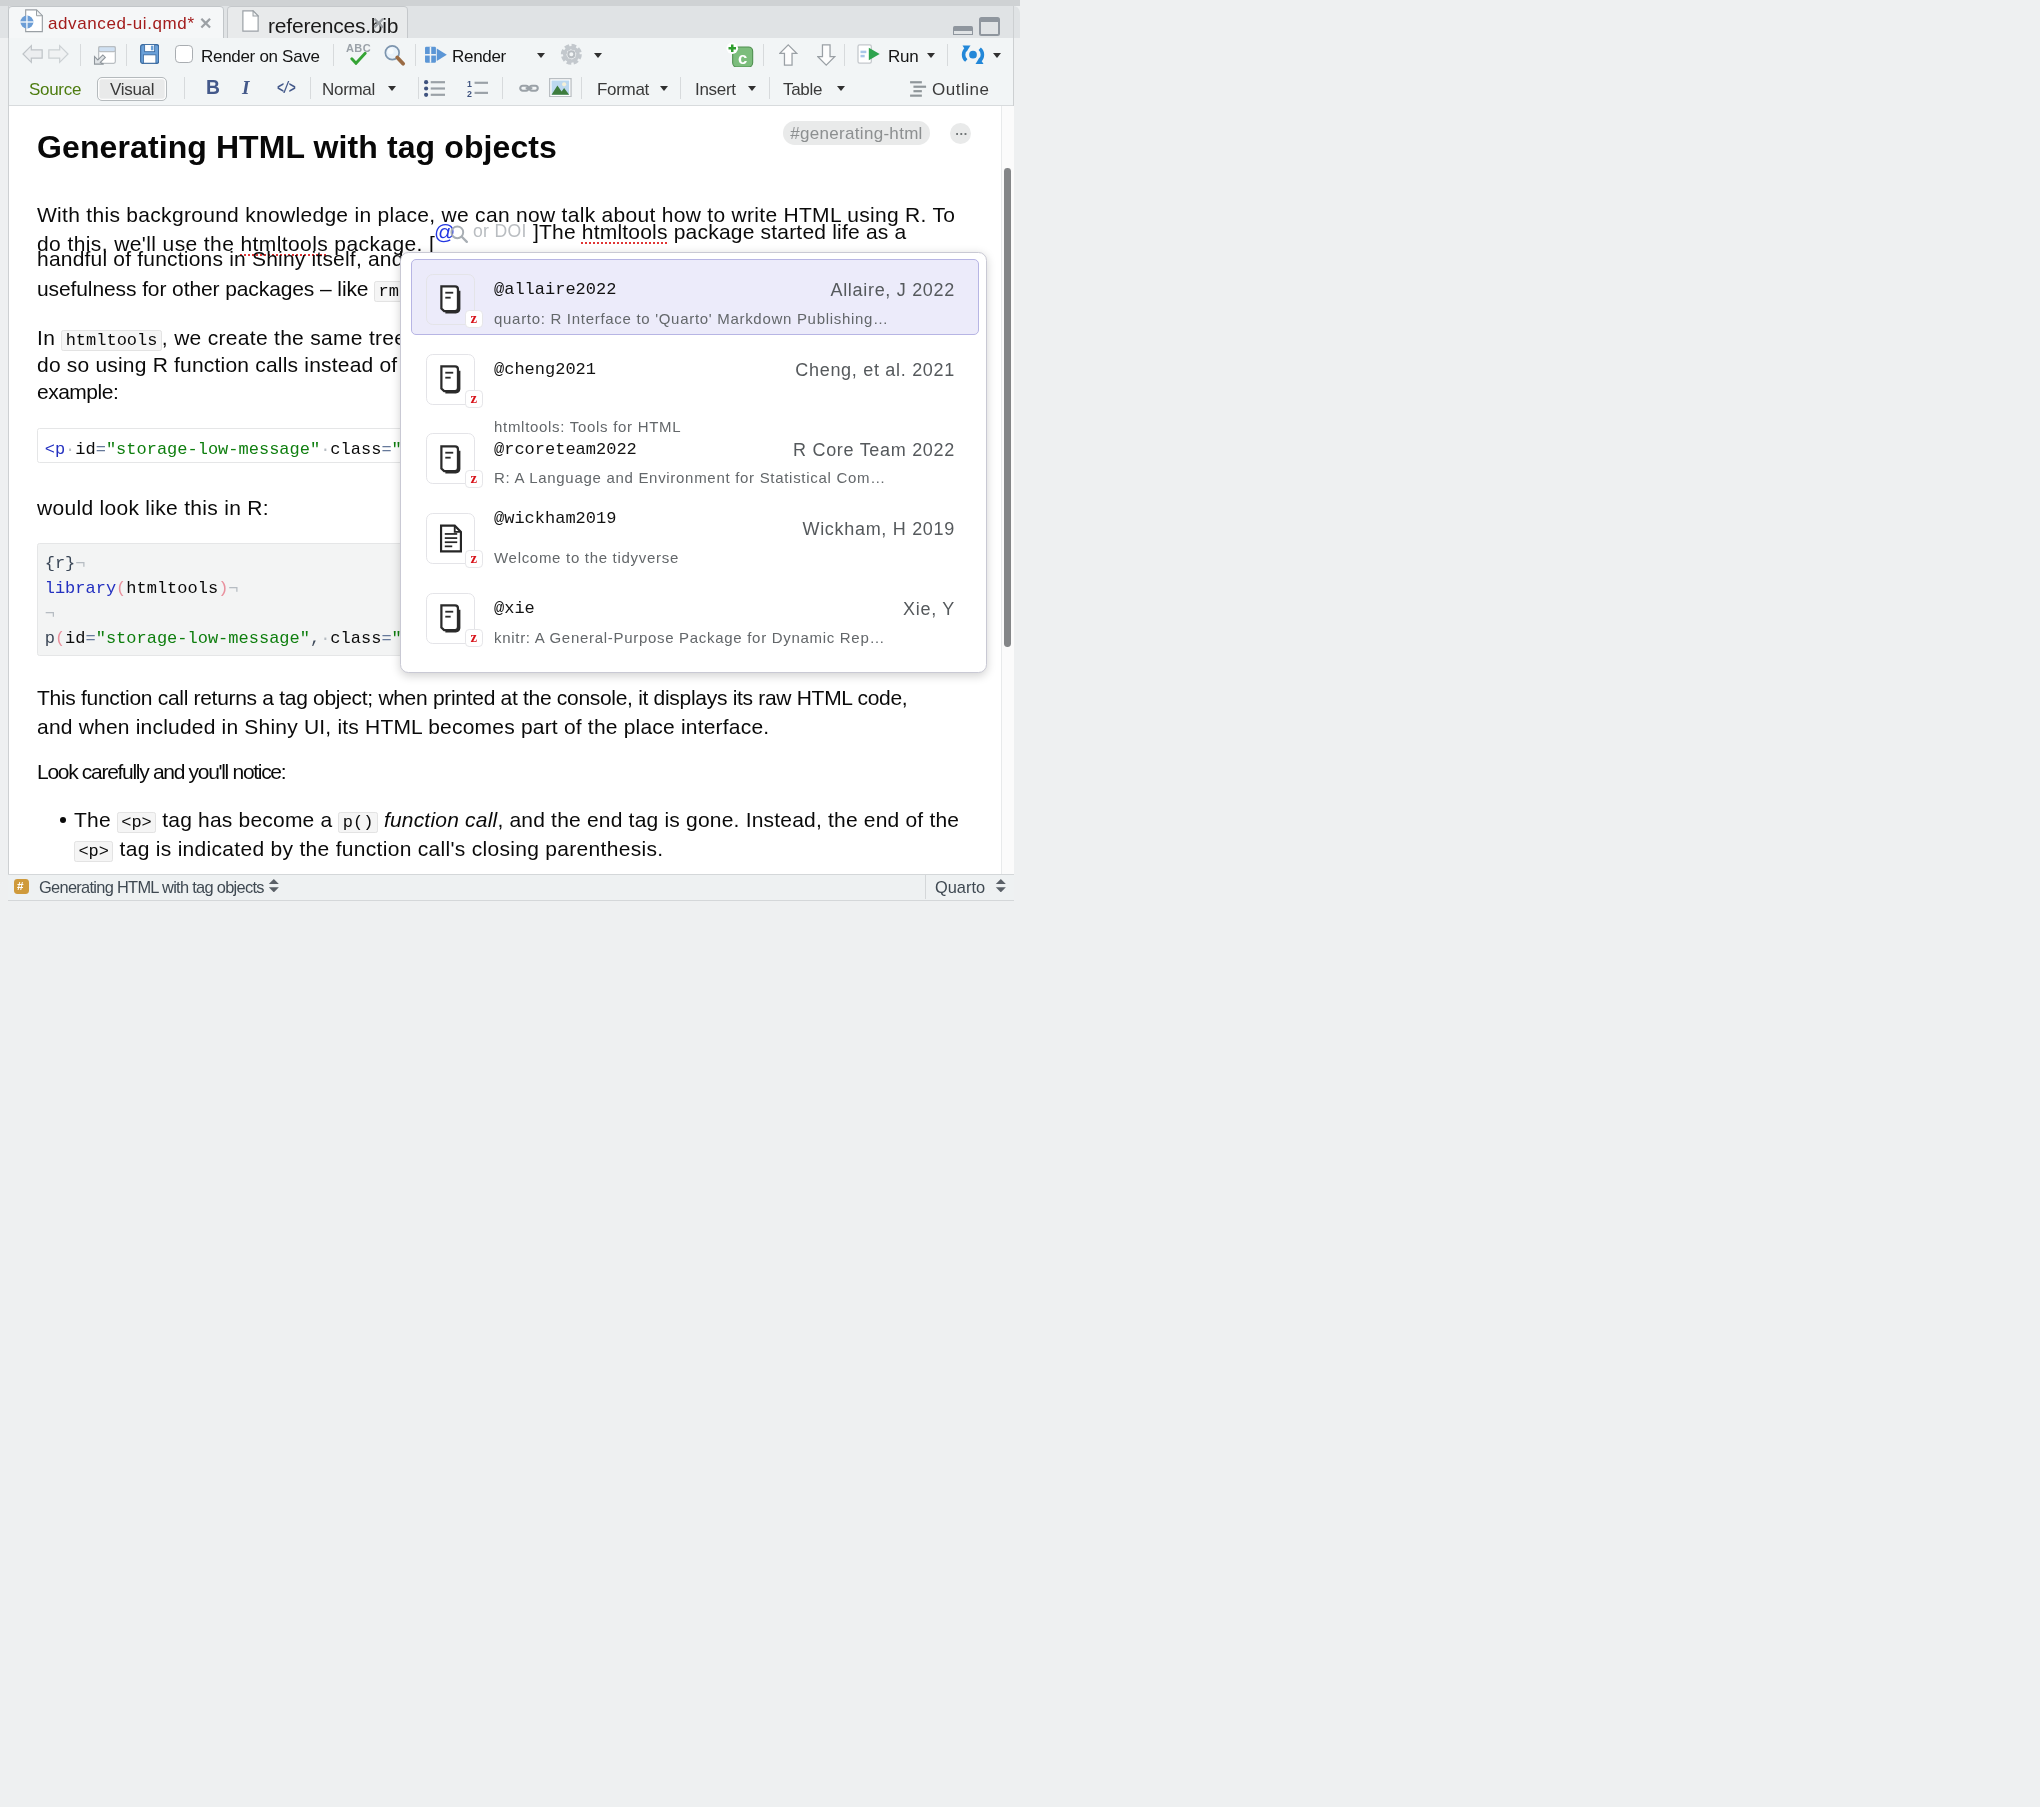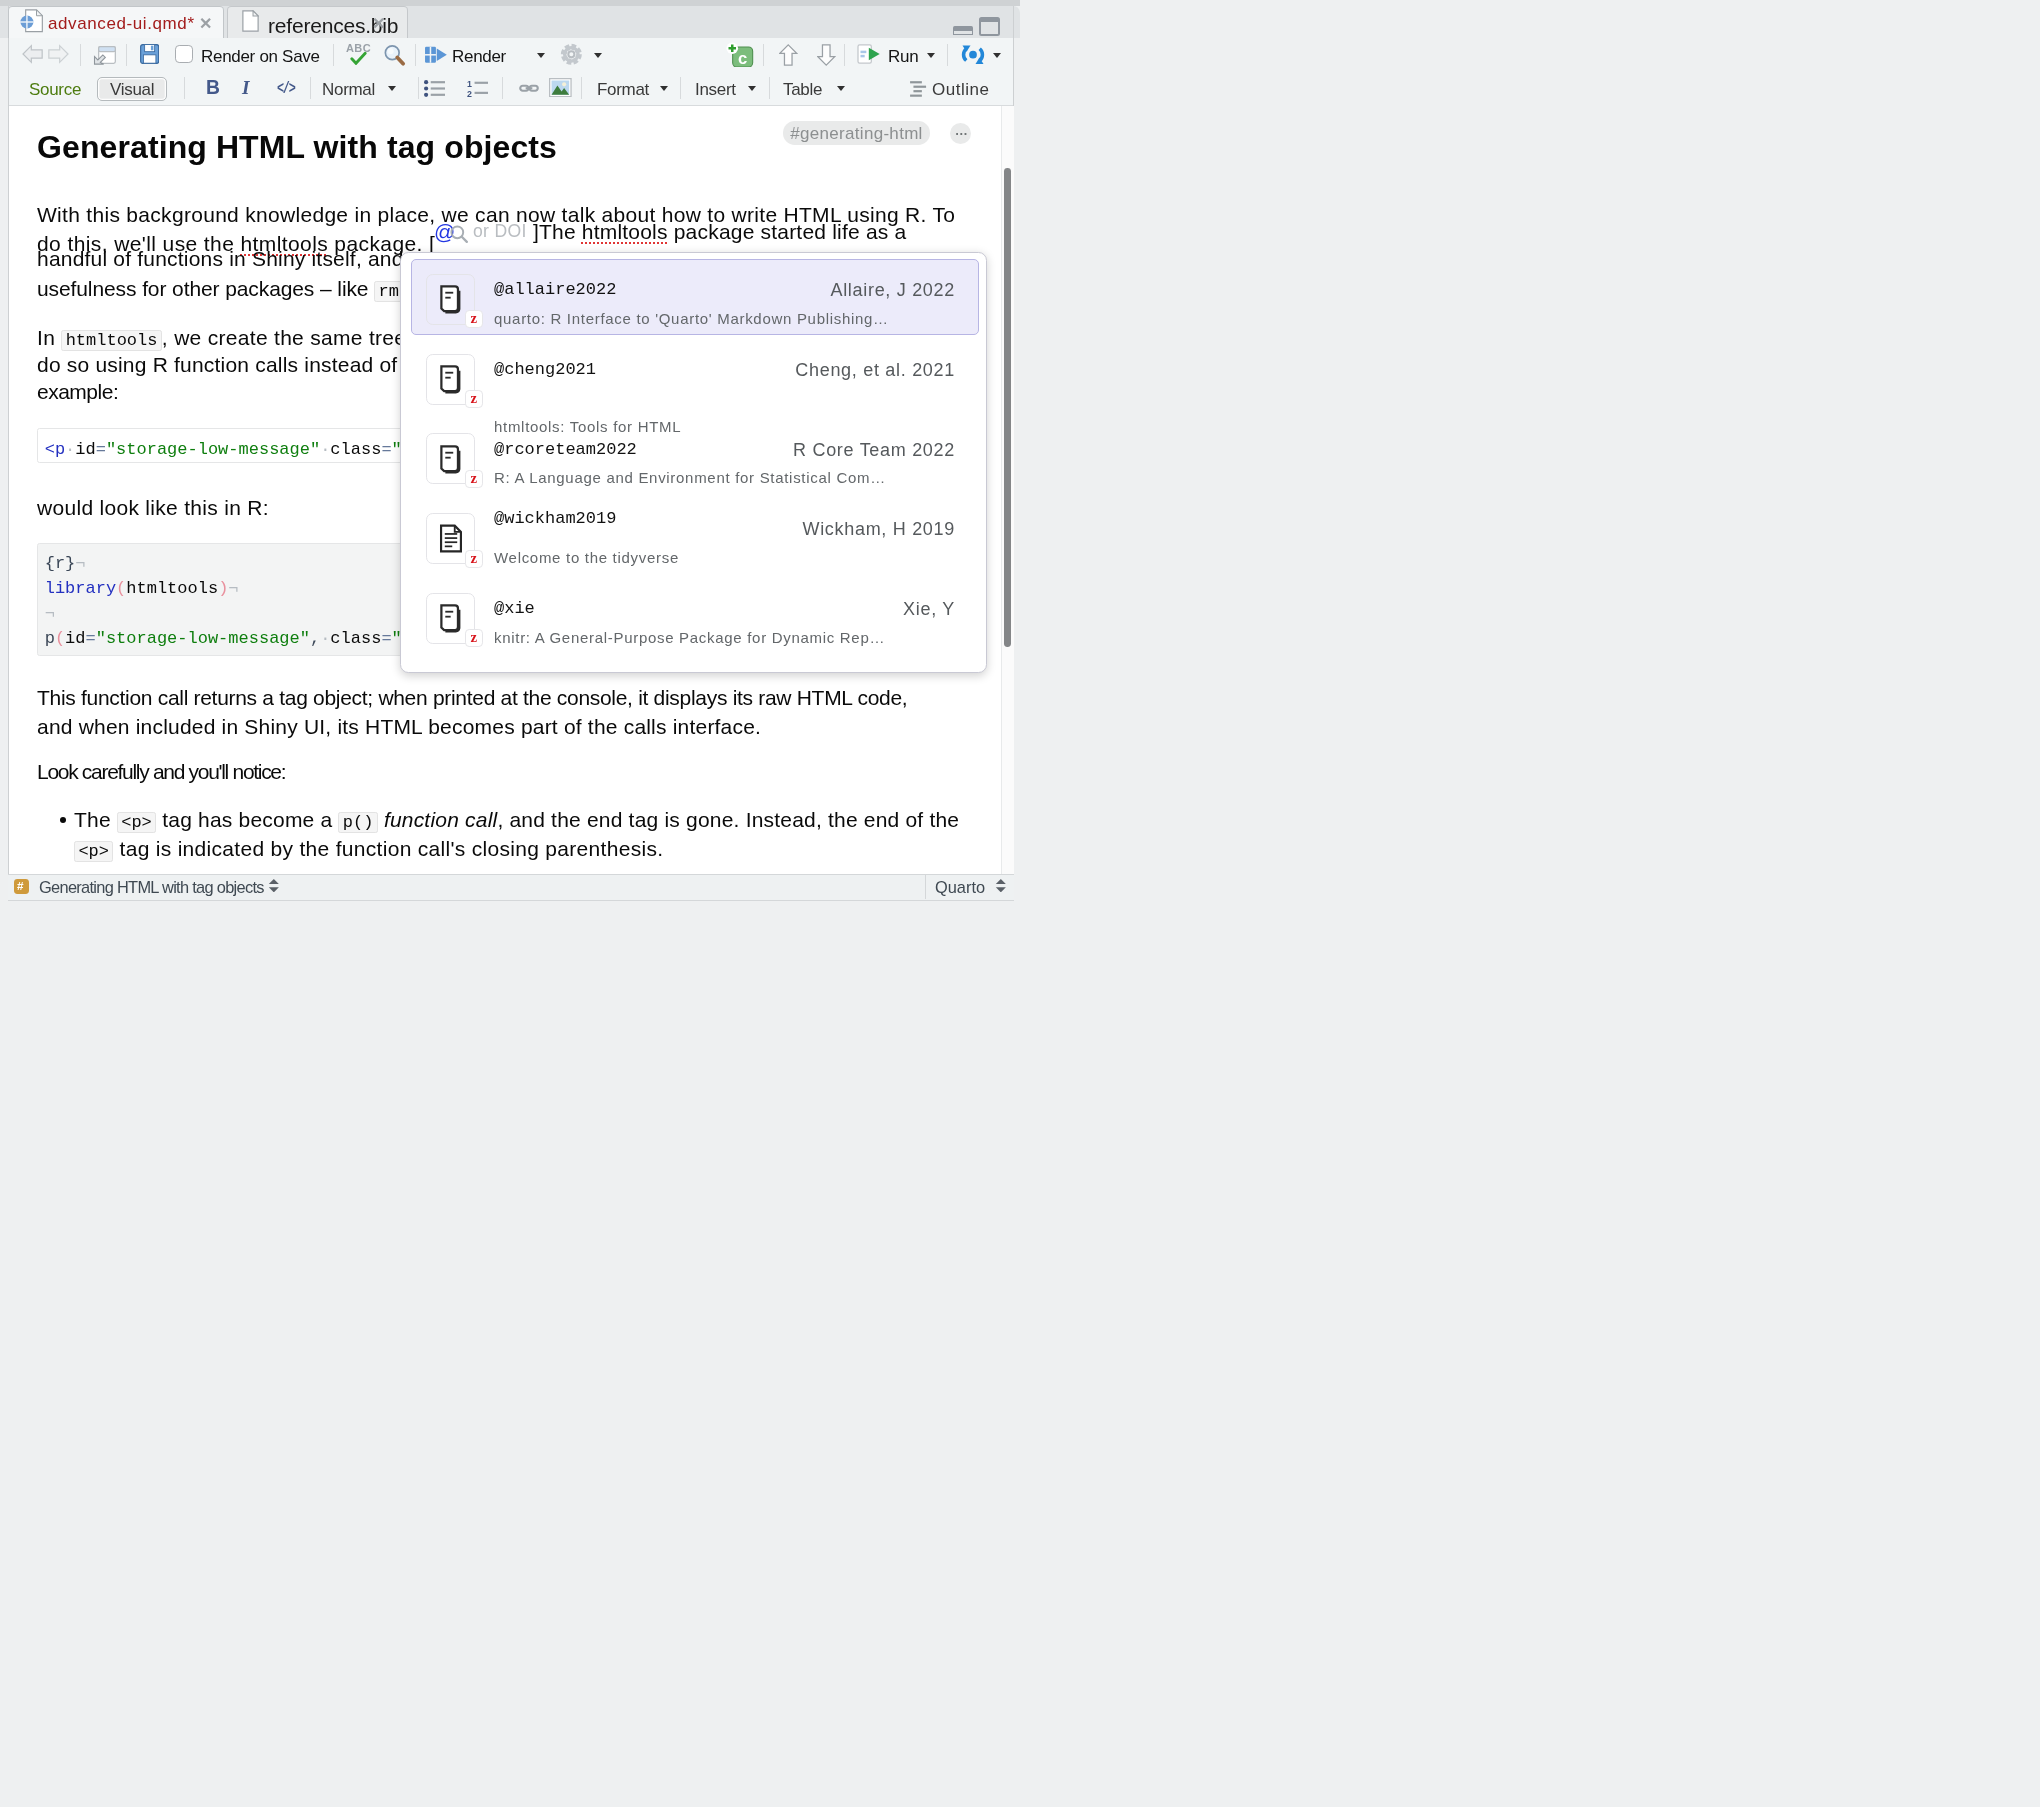--- a/index.html
+++ b/index.html
@@ -227,21 +227,21 @@
 <div class="bl" style="top:327px;letter-spacing:0.3px;">In <span class="cspan">htmltools</span>, we create the same trees of HTML</div>
 <div class="bl" style="top:354px;letter-spacing:0.2px;">do so using R function calls instead of writing</div>
 <div class="bl" style="top:381px;">example:</div>
 <div class="cb" style="top:428px;height:35px;background:#ffffff;padding:8px 6.7px 0 6.7px;"><span style="color:#2330c0;">&lt;p</span><span style="color:#b6bcc2;">·</span><span style="color:#0a0a0a;">id</span><span style="color:#66799a;">=</span><span style="color:#0e7e0e;">"storage-low-message"</span><span style="color:#b6bcc2;">·</span><span style="color:#0a0a0a;">class</span><span style="color:#66799a;">=</span><span style="color:#0e7e0e;">"message"</span></div>
 <div class="bl" style="top:497px;letter-spacing:0.3px;">would look like this in R:</div>
 <div class="cb" style="top:543px;height:113px;background:#f3f4f4;padding:7px 6.7px 3.4px 6.7px;"><span style="color:#3b4757;">{r}</span><span style="color:#b6bcc2;">¬</span>
 <span style="color:#2330c0;">library</span><span style="color:#e9919e;">(</span><span style="color:#0a0a0a;">htmltools</span><span style="color:#e9919e;">)</span><span style="color:#b6bcc2;">¬</span>
 <span style="color:#b6bcc2;">¬</span>
 <span style="color:#3b4757;">p</span><span style="color:#e9919e;">(</span><span style="color:#0a0a0a;">id</span><span style="color:#66799a;">=</span><span style="color:#0e7e0e;">"storage-low-message"</span><span style="color:#3b4757;">,</span><span style="color:#b6bcc2;">·</span><span style="color:#0a0a0a;">class</span><span style="color:#66799a;">=</span><span style="color:#0e7e0e;">"message"</span></div>
 <div class="bl" style="top:687px;letter-spacing:-0.3px;">This function call returns a tag object; when printed at the console, it displays its raw HTML code,</div>
-<div class="bl" style="top:716px;letter-spacing:0.2px;">and when included in Shiny UI, its HTML becomes part of the calls interface.</div>
+<div class="bl" style="top:716px;letter-spacing:0.2px;">and when included in Shiny UI, its HTML becomes part of the place interface.</div>
 <div class="bl" style="top:761px;letter-spacing:-1.3px;">Look carefully and you'll notice:</div>
 <div class="abs" style="left:60px;top:817px;width:6.3px;height:6.3px;background:#0a0a0a;border-radius:50%;"></div>
 <div class="bl" style="left:74px;top:809px;letter-spacing:0.2px;">The <span class="cspan">&lt;p&gt;</span> tag has become a <span class="cspan">p()</span> <i>function call</i>, and the end tag is gone. Instead, the end of the</div>
 <div class="bl" style="left:74px;top:838px;letter-spacing:0.3px;"><span class="cspan">&lt;p&gt;</span> tag is indicated by the function call's closing parenthesis.</div>
 
 <div class="abs" style="left:400px;top:252px;width:587px;height:421px;background:#ffffff;border:1.3px solid #c9c9d4;border-radius:8.4px;box-sizing:border-box;box-shadow:0 2.5px 10px rgba(0,0,0,0.18);"></div>
 <div class="abs" style="left:411px;top:259px;width:568px;height:76px;background:#ecebfa;border:1.7px solid #b7b5e4;border-radius:5px;box-sizing:border-box;"></div>
 <style>
 .ibox{position:absolute;left:426px;width:49px;height:51px;border:1.7px solid #e4e4e8;border-radius:6.7px;box-sizing:border-box;}
 .zb{position:absolute;left:465px;width:17.6px;height:17.6px;background:#ffffff;border:1.7px solid #e6e6e9;border-radius:4.2px;box-sizing:border-box;text-align:center;font-family:"Liberation Serif",serif;font-weight:bold;font-size:14.7px;color:#d8151c;line-height:14px;}

